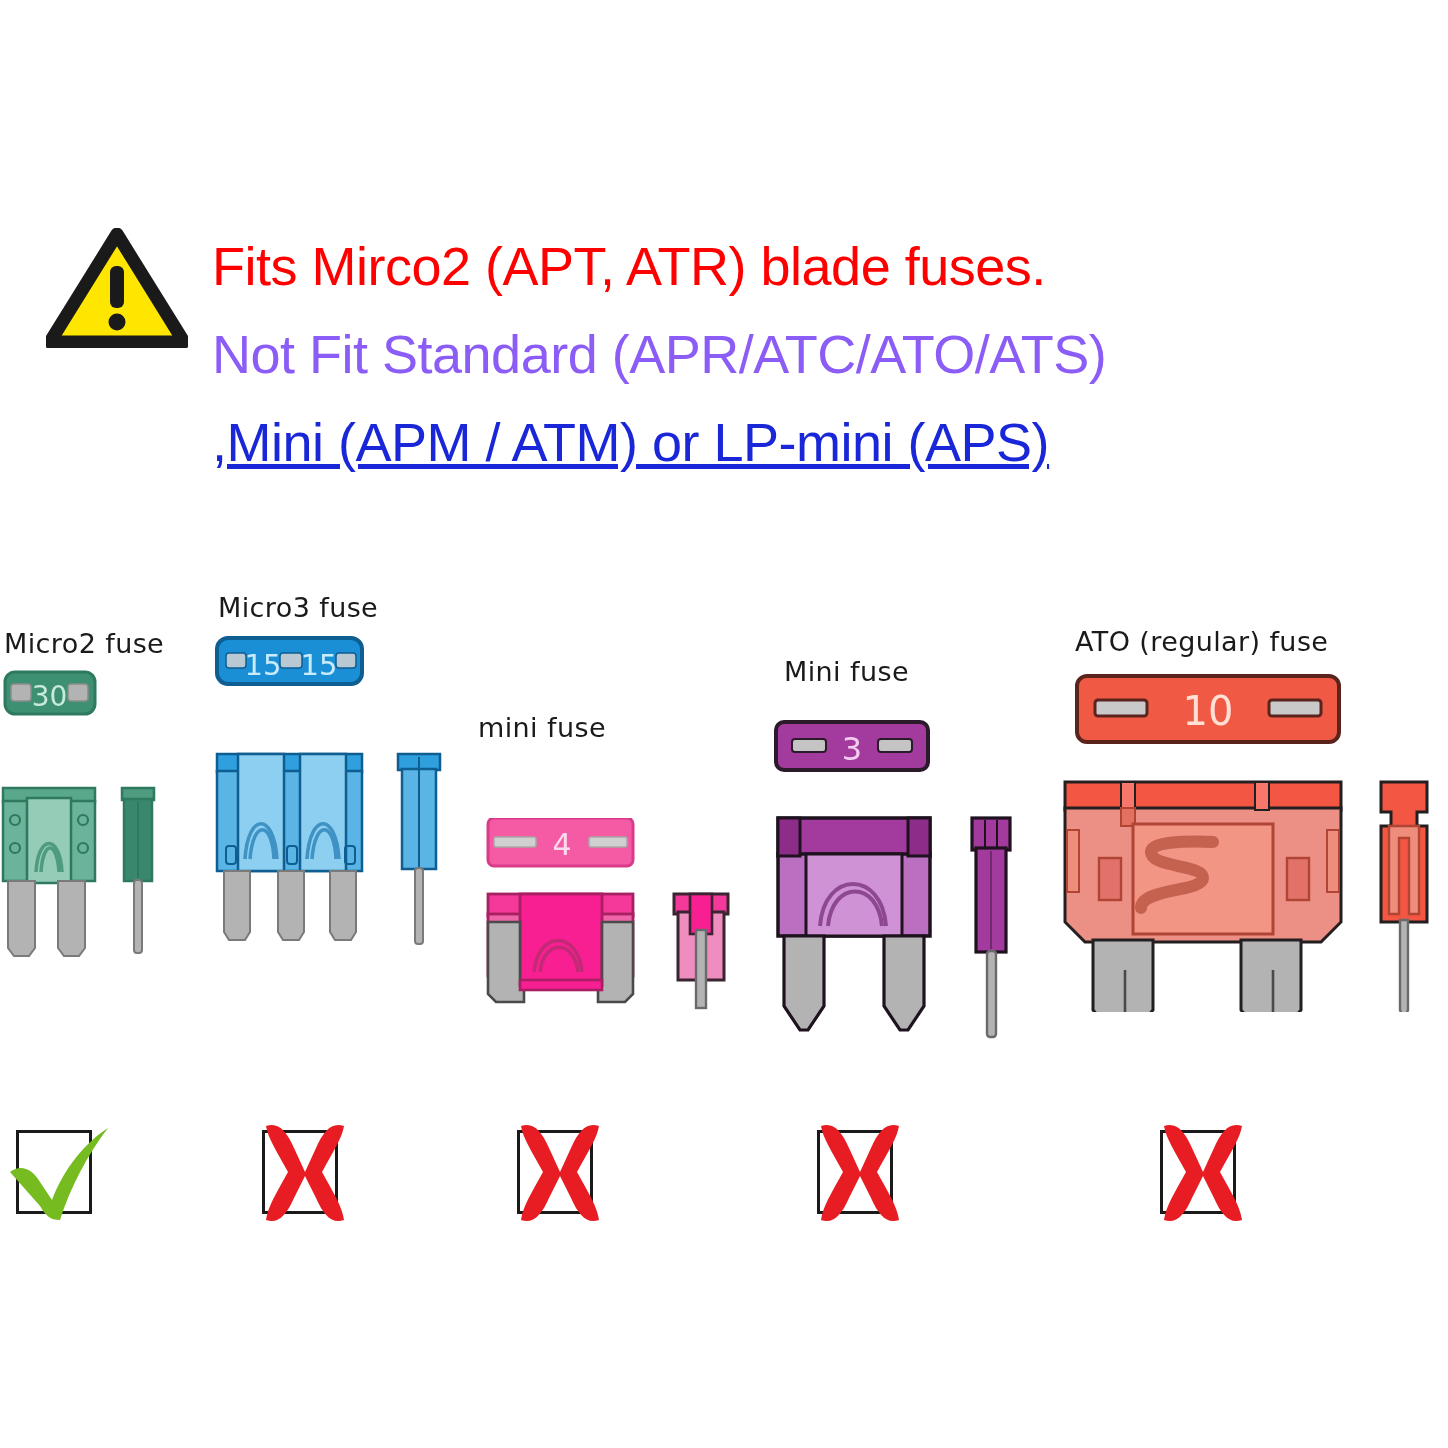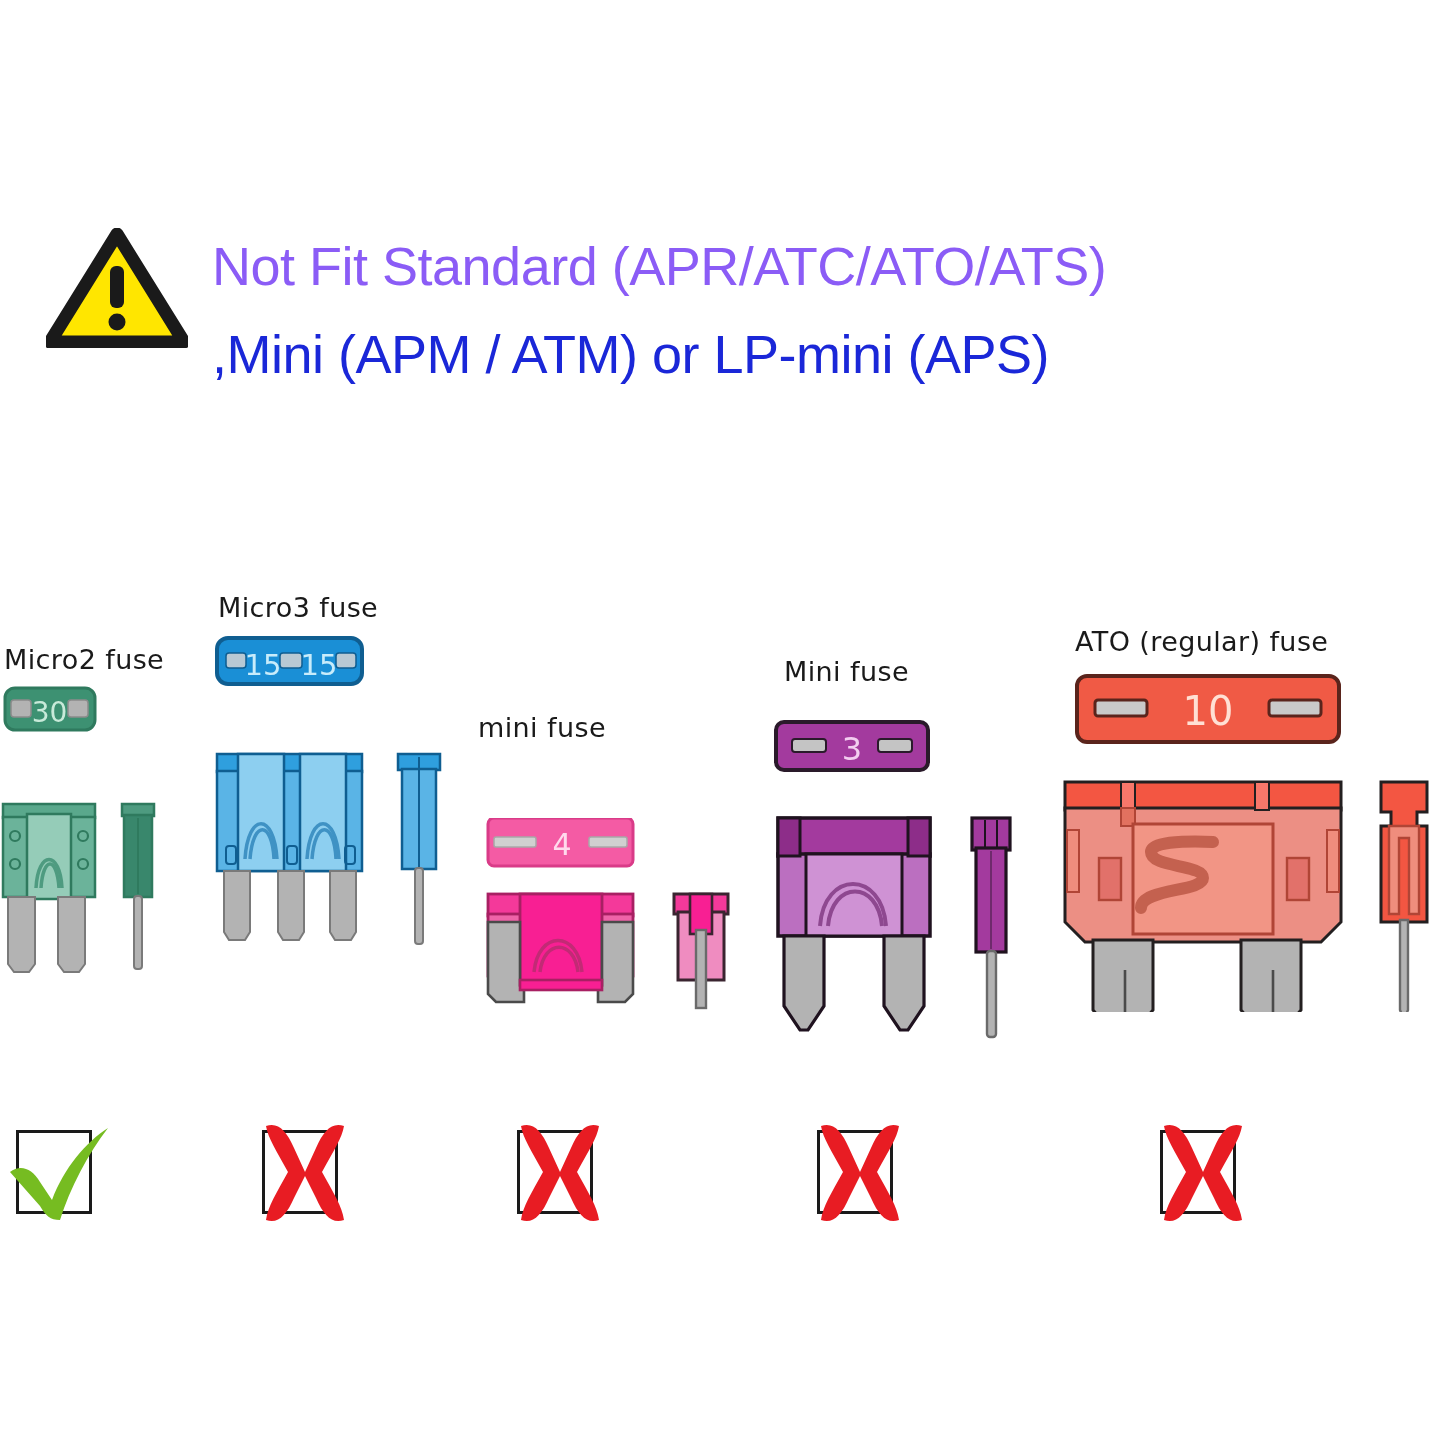--- a/index.html
+++ b/index.html
@@ -109,29 +109,30 @@
 
     <div id="warning-icon">
       <svg viewBox="0 0 142 120" width="142" height="120">
         <path d="M71 6 L138 114 L4 114 Z" fill="#ffe600" stroke="#1a1a1a" stroke-width="13" stroke-linejoin="round"></path>
         <rect x="64" y="38" width="14" height="42" rx="6" fill="#1a1a1a"></rect>
         <circle cx="71" cy="94" r="8.5" fill="#1a1a1a"></circle>
       </svg>
     </div>
 
     <div id="warning-text">
+      <div class="warn-line red" style="color: rgb(255, 0, 0);">Fits Mirco2 (APT, ATR) blade fuses.</div>
       <div class="warn-line blue" style="color: #8b5cf6;">Not Fit Standard (APR/ATC/ATO/ATS)</div>
-      <div class="warn-line blue" style="color: rgb(26, 39, 216);">,Mini (APM / ATM)  or LP-mini (APS)</div>
+      <div class="warn-line blue" style="color: rgb(26, 39, 216); text-decoration: underline;">,Mini (APM / ATM)  or LP-mini (APS)</div>
     </div>
 
   </div>
 
   <div id="diagram">
 
-    <div class="fuse-group" style="left:0px; top:16px; width:200px; height:400px;padding-left:35px;">
+    <div class="fuse-group" style="left:0px; top:0px; width:200px; height:400px;padding-left:35px;">
 
       <div class="fuse-label" style="left:4px; top:68px;">Micro2 fuse</div>
 
       <div class="svg-holder" style="left:0px; top:110px;">
         <svg width="200" height="290" viewBox="0 0 200 290">
 
           <g>
             <rect x="5" y="2" width="90" height="42" rx="10" fill="#3d9172" stroke="#2f7a5e" stroke-width="3"></rect>
             <rect x="11" y="14" width="20" height="17" rx="3" fill="#b3b3b3" stroke="#8c8c8c" stroke-width="1.5"></rect>
             <rect x="68" y="14" width="20" height="17" rx="3" fill="#b3b3b3" stroke="#8c8c8c" stroke-width="1.5"></rect>

